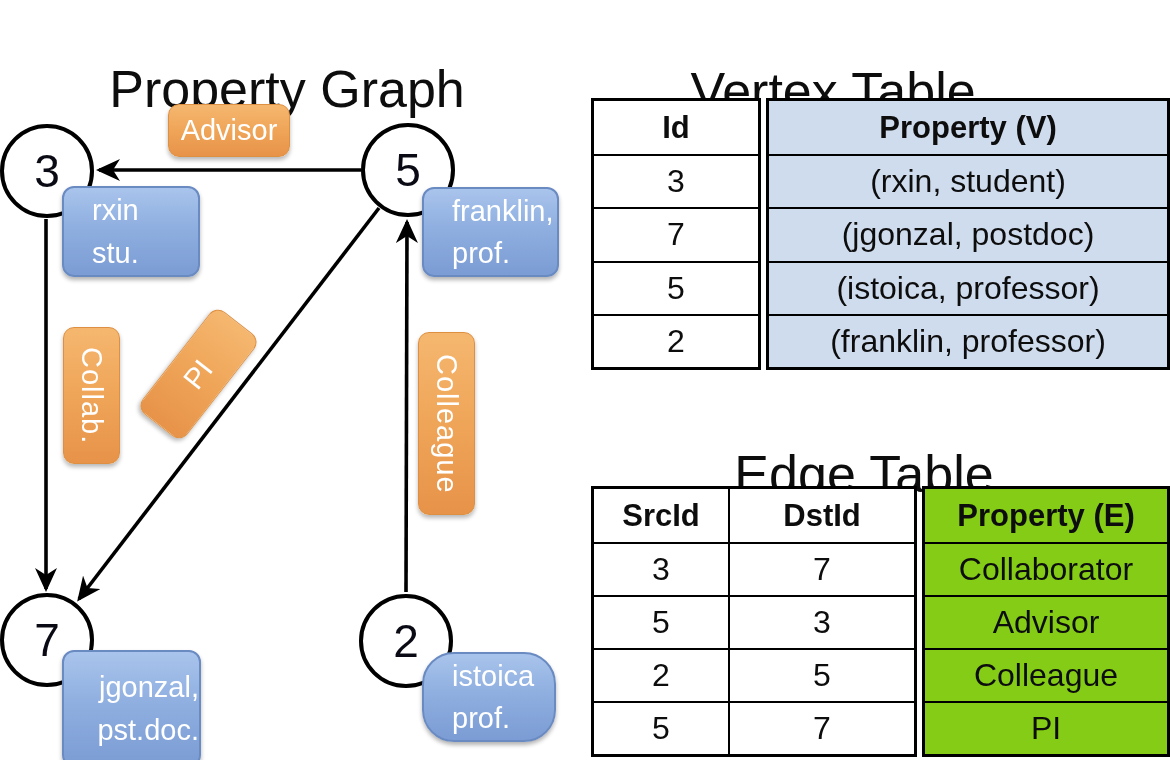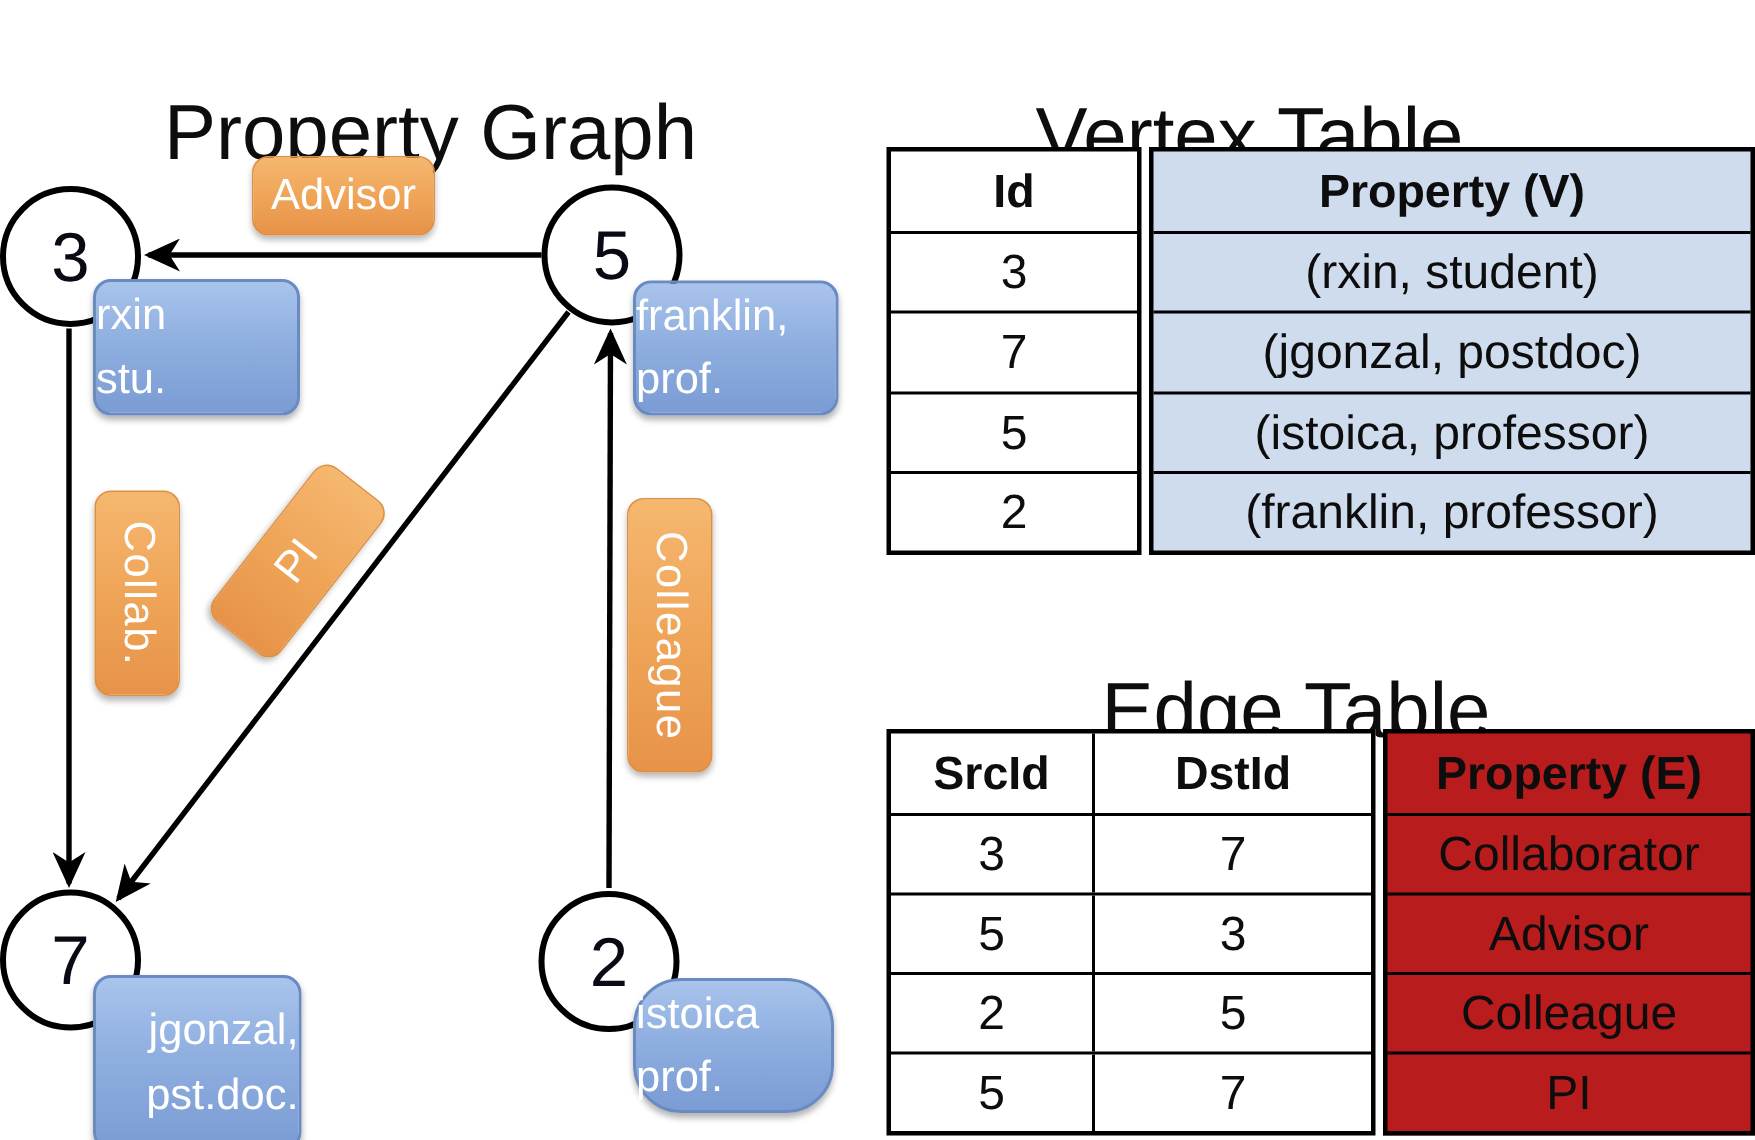--- a/index.html
+++ b/index.html
@@ -26,21 +26,21 @@
   }
 
   
   .vprop {
     position: absolute;
     background: linear-gradient(180deg, #a9c4ec 0%, #8fafe0 45%, #7b9cd4 100%);
     border: 2px solid #6a8ac2; border-radius: 12px;
     box-shadow: 0 3px 4px rgba(0,0,0,0.30);
     color: #fff; font-size: 29px; line-height: 1.45;
     display: flex; flex-direction: column; justify-content: center;
-    padding-left: 0;
+    padding-left: 28px;
   }
 
   
   .elabel {
     position: absolute;
     background: linear-gradient(180deg, #f5b althought76f 0%, #efa558 50%, #e79349 100%);
     background: linear-gradient(180deg, #f5b76f 0%, #efa558 50%, #e79349 100%);
     border: 1px solid #dd9041; border-radius: 11px;
     box-shadow: 0 3px 4px rgba(0,0,0,0.28);
     color: #fff; font-size: 29px;
@@ -61,21 +61,21 @@
     position: absolute; border: 3px solid #000; background: #fff;
     display: grid; grid-template-rows: repeat(5, 1fr);
   }
   .tbl .trow {
     display: flex; align-items: center; justify-content: center;
     font-size: 32px; color: #0d0d0d; text-align: center;
   }
   .tbl .trow + .trow { border-top: 2.5px solid #000; }
   .tbl .thead { font-weight: bold; font-size: 31px; }
   .tbl.fill-blue { background: #cfdcee; }
-  .tbl.fill-tan  { background: #b91c1c; }
+  .tbl.fill-tan  { background: #84cc16; }
   .tbl .c2row { display: grid; grid-template-columns: 134px 1fr; align-items: stretch; }
   .tbl .c2row .cell {
     display: flex; align-items: center; justify-content: center;
   }
   .tbl .c2row .cell + .cell { border-left: 2.5px solid #000; }
 </style>
 </head>
 <body>
 
 <div id="canvas">

